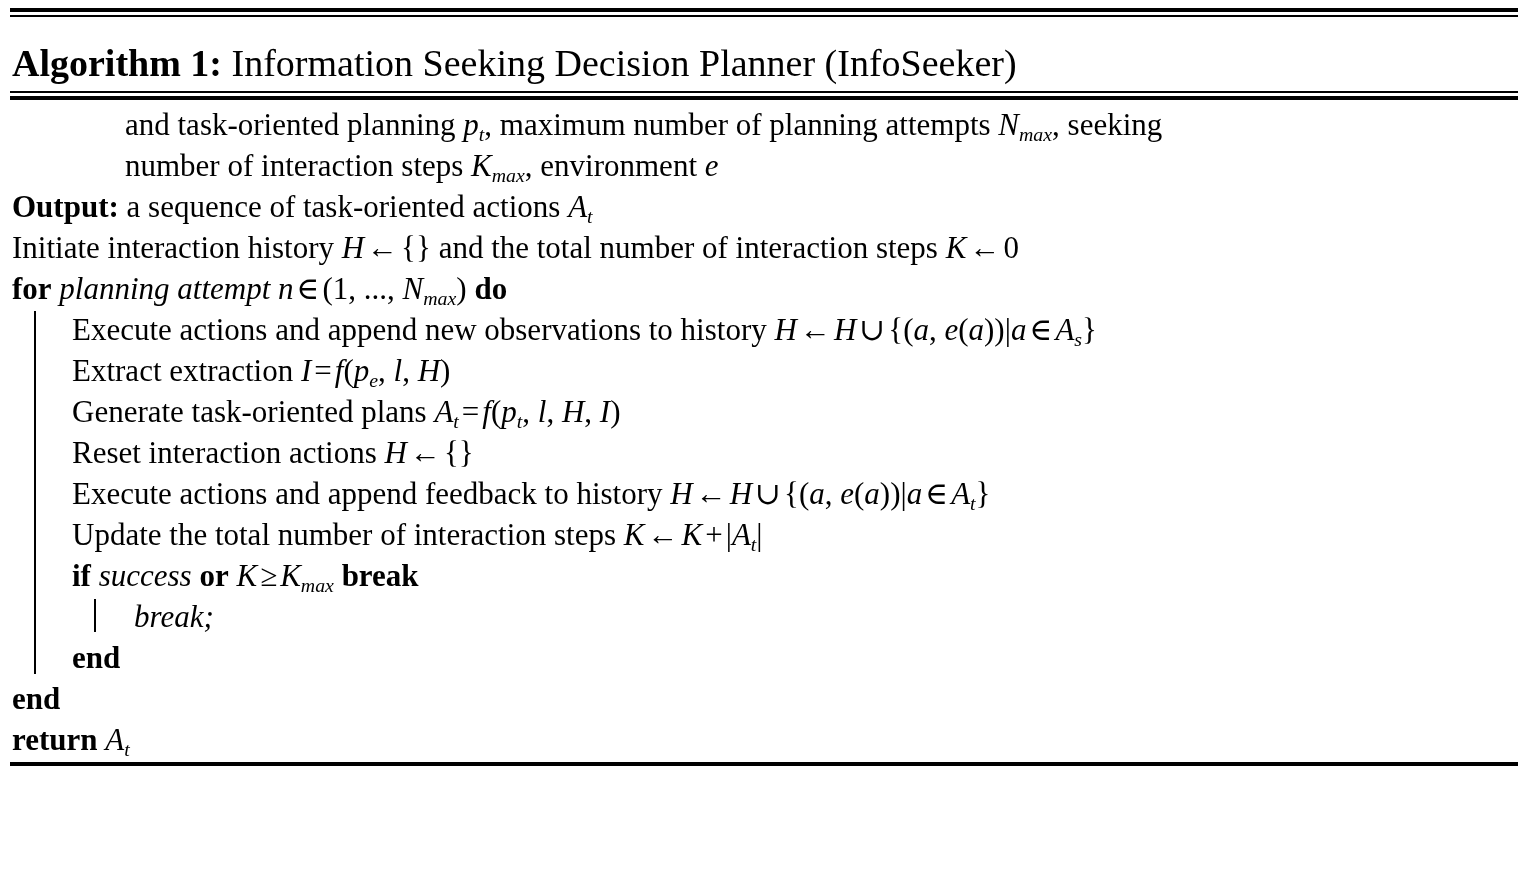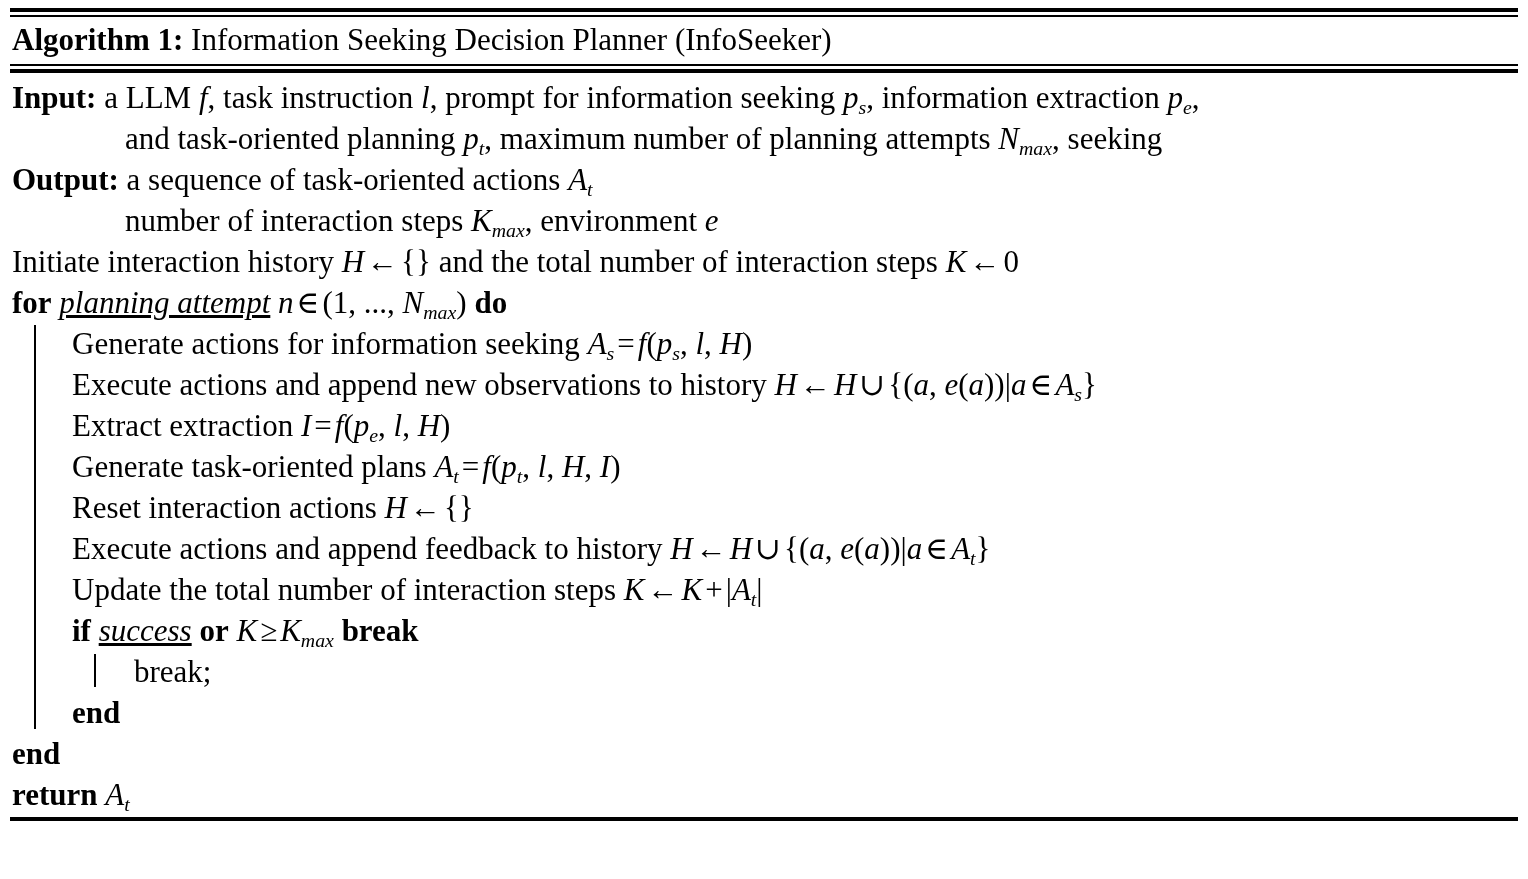--- a/index.html
+++ b/index.html
@@ -33,22 +33,23 @@
   .rule-thin {
     height: 2px;
     background: #000;
     width: 100%;
   }
   .rule-gap { height: 3px; }
 
   
   .title-row {
     padding: 7px 2px 9px 2px;
-    font-size: 31px;
+    font-size: 38px;
     white-space: nowrap;
+    margin-top: 20px;
   }
   .title-row .kw { font-weight: bold; }
 
   
   .line {
     position: relative;
     padding: 5px 0 5px 2px;
     font-size: 31px;
     white-space: nowrap;
   }
@@ -69,34 +70,35 @@
     top: 2px;
     bottom: 4px;
     width: 2px;
     background: #000;
   }
   .block .line { padding-left: 0; }
 
   .block-inner {
     position: relative;
     padding-left: 62px;
+    font-style: italic;
   }
   .block-inner > .bar {
     position: absolute;
     left: 22px;
     top: 3px;
     bottom: 5px;
     width: 2px;
     background: #000;
   }
 
   
   .kw { font-weight: bold; }
   .kwi { font-weight: bold; }
-  .it { font-style: italic; text-decoration: underline; }
+  .it { font-style: italic; }
   .mi {
     font-family: "Liberation Serif", "DejaVu Serif", serif;
     font-style: italic;
   }
   .mn, .mo {
     font-family: "Liberation Serif", "DejaVu Serif", serif;
     font-style: normal;
   }
   .mo { padding: 0 3px; }
   sub {
@@ -119,36 +121,34 @@
     <span class="kw">Algorithm 1:</span>
     <span>Information Seeking Decision Planner (InfoSeeker)</span>
   </div>
 
   <div class="rule-thin"></div>
   <div class="rule-gap"></div>
   <div class="rule-thick"></div>
 
   <div class="body-block">
 
-    <div class="line"><span class="kw">Input:</span> <span>a LLM </span><span class="mi">f</span><span>, task instruction </span><span class="mi">l</span><span>, prompt for information seeking </span><span class="mi">p</span><sub>s</sub><span>, information extraction </span><span class="mi">p</span><sub>e</sub><span>,</span></div>
 
     <div class="line cont"><span>and task-oriented planning </span><span class="mi">p</span><sub>t</sub><span>, maximum number of planning attempts </span><span class="mi">N</span><sub>max</sub><span>, seeking</span></div>
 
+    <div class="line cont"><span>number of interaction steps </span><span class="mi">K</span><sub>max</sub><span>, environment </span><span class="mi">e</span></div>
+
     <div class="line"><span class="kw">Output:</span> <span>a sequence of task-oriented actions </span><span class="mi">A</span><sub>t</sub></div>
-
-    <div class="line cont"><span>number of interaction steps </span><span class="mi">K</span><sub>max</sub><span>, environment </span><span class="mi">e</span></div>
 
     <div class="line"><span>Initiate interaction history </span><span class="mi">H</span><span class="mo">←</span><span class="mn">{}</span><span> and the total number of interaction steps </span><span class="mi">K</span><span class="mo">←</span><span class="mn">0</span></div>
 
     <div class="line"><span class="kw">for</span> <span class="it">planning attempt</span> <span class="mi">n</span><span class="mo">∈</span><span class="mn">(1, ..., </span><span class="mi">N</span><sub>max</sub><span class="mn">)</span> <span class="kw">do</span></div>
 
     <div class="block">
       <div class="bar"></div>
 
-      <div class="line"><span>Generate actions for information seeking </span><span class="mi">A</span><sub>s</sub><span class="mo">=</span><span class="mi">f</span><span class="mn">(</span><span class="mi">p</span><sub>s</sub><span class="mn">, </span><span class="mi">l</span><span class="mn">, </span><span class="mi">H</span><span class="mn">)</span></div>
 
       <div class="line"><span>Execute actions and append new observations to history </span><span class="mi">H</span><span class="mo">←</span><span class="mi">H</span><span class="mo">∪</span><span class="mn">{(</span><span class="mi">a</span><span class="mn">, </span><span class="mi">e</span><span class="mn">(</span><span class="mi">a</span><span class="mn">))</span><span class="mn">|</span><span class="mi">a</span><span class="mo">∈</span><span class="mi">A</span><sub>s</sub><span class="mn">}</span></div>
 
 
       <div class="line"><span>Extract extraction </span><span class="mi">I</span><span class="mo">=</span><span class="mi">f</span><span class="mn">(</span><span class="mi">p</span><sub>e</sub><span class="mn">, </span><span class="mi">l</span><span class="mn">, </span><span class="mi">H</span><span class="mn">)</span></div>
 
       <div class="line"><span>Generate task-oriented plans </span><span class="mi">A</span><sub>t</sub><span class="mo">=</span><span class="mi">f</span><span class="mn">(</span><span class="mi">p</span><sub>t</sub><span class="mn">, </span><span class="mi">l</span><span class="mn">, </span><span class="mi">H</span><span class="mn">, </span><span class="mi">I</span><span class="mn">)</span></div>
 
       <div class="line"><span>Reset interaction actions </span><span class="mi">H</span><span class="mo">←</span><span class="mn">{}</span></div>
 

